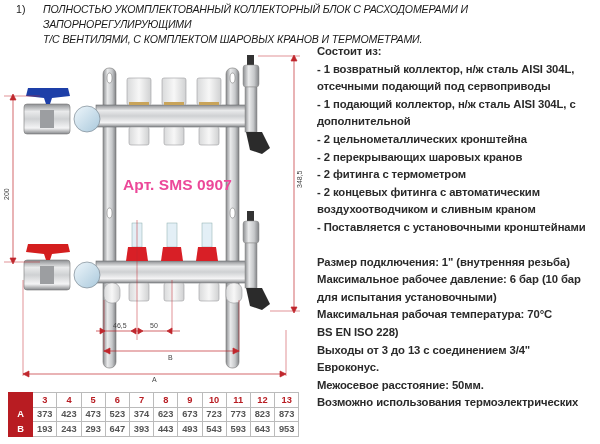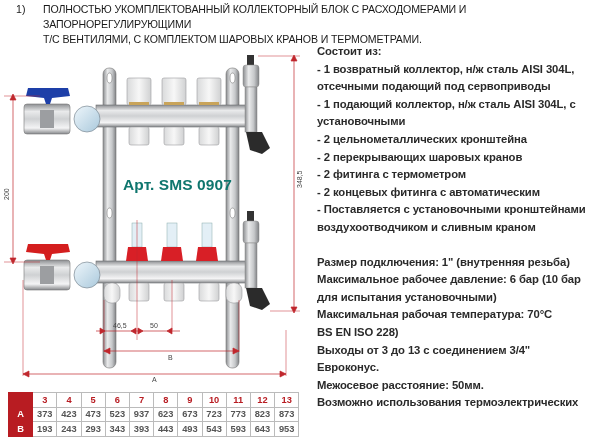--- a/index.html
+++ b/index.html
@@ -1,30 +1,30 @@
 <!DOCTYPE html>
 <html><head>
 <meta charset="utf-8">
 <style>
   * { box-sizing: border-box; margin: 0; padding: 0; }
   html, body { width: 600px; height: 444px; background: #ffffff; overflow: hidden; }
   body { font-family: "Liberation Sans", "DejaVu Sans", sans-serif; color: #222; position: relative; }
 
   .header { position: absolute; left: 16px; top: 2px; width: 584px; font-size: 10.6px; line-height: 15px; color: #1a1a1a; display: flex; }
   .header .num { width: 27px; flex: none; }
-  .header .txt { flex: 1; letter-spacing: -0.15px; }
+  .header .txt { flex: 1; letter-spacing: -0.15px; font-style: italic; }
 
   .specs { position: absolute; left: 317px; top: 43px; width: 283px; font-size: 11.3px; line-height: 17.6px; color: #2a2a2a; letter-spacing: -0.1px; }
   .specs .line { white-space: nowrap; font-weight: bold; }
   .specs .gap { height: 17px; }
 
   .drawing { position: absolute; left: 0; top: 30px; width: 310px; height: 355px; }
   .drawing svg { width: 310px; height: 355px; display: block; }
 
-  .art { position: absolute; left: 123px; top: 176px; font-size: 15.5px; font-weight: bold; color: #0f766e; letter-spacing: 0.1px; white-space: nowrap; text-align: right; }
+  .art { position: absolute; left: 123px; top: 176px; font-size: 15.5px; font-weight: bold; color: #ec4899; letter-spacing: 0.1px; white-space: nowrap; text-align: right; }
 
   .dimtxt { position: absolute; font-size: 7px; color: #444; }
 
   .tbl { position: absolute; left: 8px; top: 392px; border-collapse: collapse; font-size: 9.3px; }
   .tbl td { border: 1px solid #bbbbbb; width: 24.2px; height: 14.5px; text-align: center; color: #555; padding: 0; font-weight: bold; }
   .tbl td.corner { background: #b81c22; width: 24px; border-color: #b81c22; }
   .tbl td.hdr { color: #b81c22; font-weight: bold; }
   .tbl td.rowlab { background: #b81c22; color: #fff; font-weight: bold; border-color: #b81c22; }
 </style>
 </head>
@@ -180,27 +180,27 @@
 <div class="dimtxt" style="left:113px; top:322px;">46,5</div>
 <div class="dimtxt" style="left:150px; top:322px;">50</div>
 <div class="dimtxt" style="left:168px; top:354px;">B</div>
 <div class="dimtxt" style="left:152px; top:376px;">A</div>
 
 <div class="specs">
   <div class="line">Состоит из:</div>
   <div class="line">- 1 возвратный коллектор, н/ж сталь AISI 304L,</div>
   <div class="line">отсечными подающий под сервоприводы</div>
   <div class="line">- 1 подающий коллектор, н/ж сталь AISI 304L, с</div>
-  <div class="line">установочными</div>
+  <div class="line">дополнительной</div>
   <div class="line">- 2 цельнометаллических кронштейна</div>
   <div class="line">- 2 перекрывающих шаровых кранов</div>
   <div class="line">- 2 фитинга с термометром</div>
   <div class="line">- 2 концевых фитинга с автоматическим</div>
+  <div class="line">воздухоотводчиком и сливным краном</div>
   <div class="line">- Поставляется с установочными кронштейнами</div>
-  <div class="line">воздухоотводчиком и сливным краном</div>
   <div class="gap"></div>
   <div class="line">Размер подключения: 1" (внутренняя резьба)</div>
   <div class="line">Максимальное рабочее давление: 6 бар (10 бар</div>
   <div class="line">для испытания установочными)</div>
   <div class="line">Максимальная рабочая температура: 70°C</div>
   <div class="line">BS EN ISO 228)</div>
   <div class="line">Выходы от 3 до 13 с соединением 3/4"</div>
   <div class="line">Евроконус.</div>
   <div class="line">Межосевое расстояние: 50мм.</div>
   <div class="line">Возможно использования термоэлектрических</div>
@@ -222,34 +222,34 @@
     <td class="hdr">11</td>
     <td class="hdr">12</td>
     <td class="hdr">13</td>
   </tr>
   <tr>
     <td class="rowlab">A</td>
     <td>373</td>
     <td>423</td>
     <td>473</td>
     <td>523</td>
-    <td>937</td>
+    <td>374</td>
     <td>623</td>
     <td>673</td>
     <td>723</td>
     <td>773</td>
     <td>823</td>
     <td>873</td>
   </tr>
   <tr>
     <td class="rowlab">B</td>
     <td>193</td>
     <td>243</td>
     <td>293</td>
-    <td>343</td>
+    <td>647</td>
     <td>393</td>
     <td>443</td>
     <td>493</td>
     <td>543</td>
     <td>593</td>
     <td>643</td>
     <td>953</td>
   </tr>
 </tbody>
   </table>

